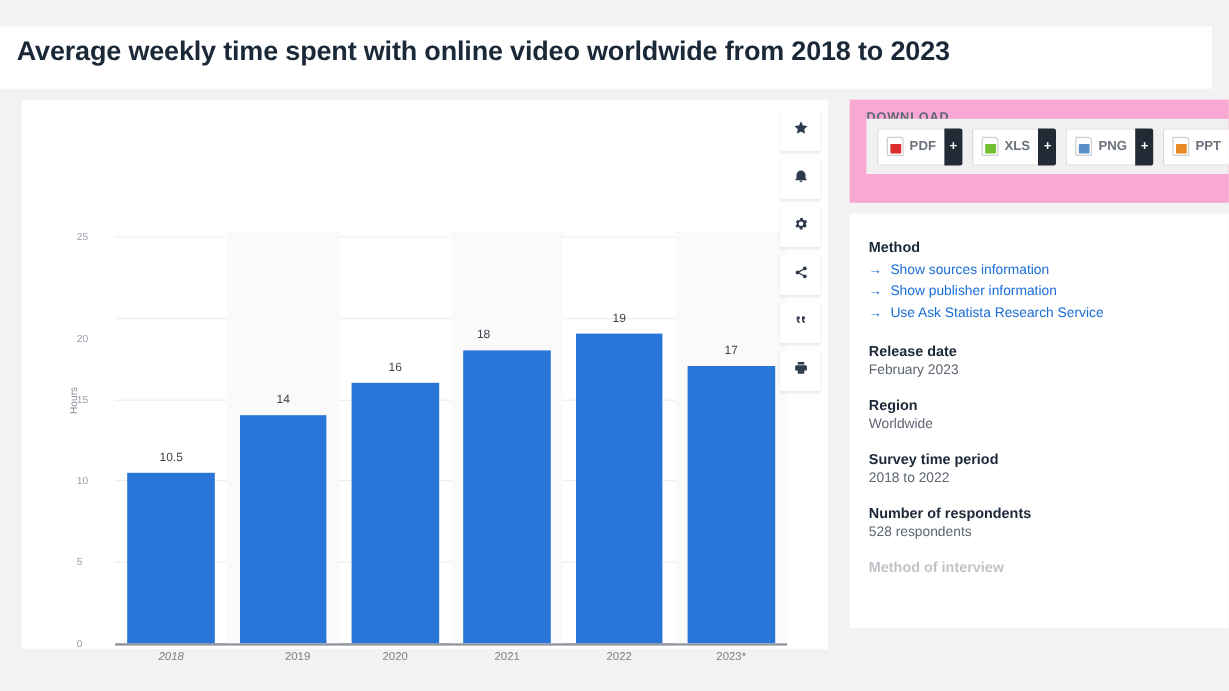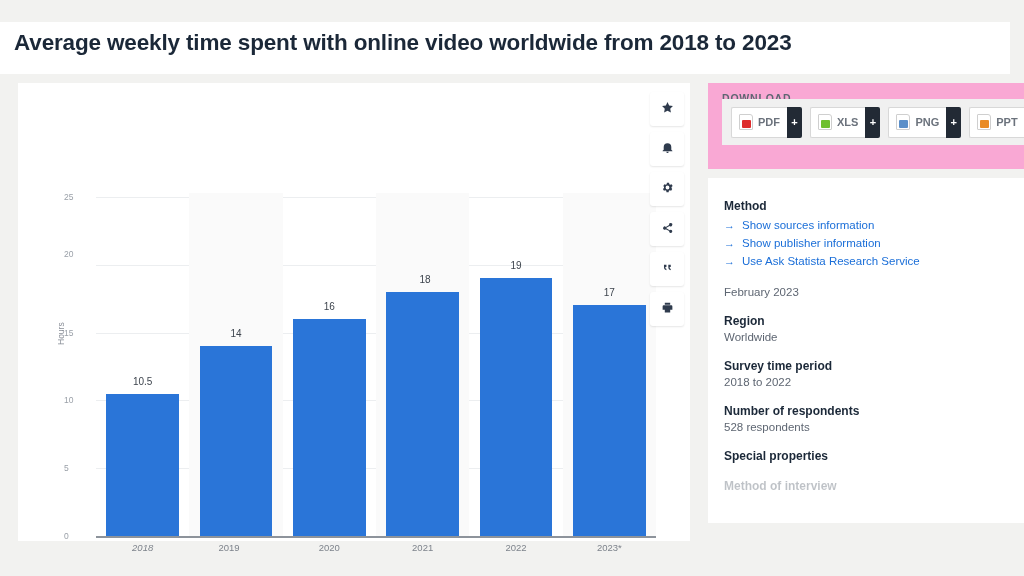--- a/index.html
+++ b/index.html
@@ -275,40 +275,40 @@
       <div id="band-layer">
           <div class="band" style="left: 171.333px; width: 93.3333px;"></div>
           <div class="band" style="left: 358px; width: 93.3333px;"></div>
           <div class="band" style="left: 544.667px; width: 93.3333px;"></div>
         </div>
       <div id="ytick-layer">
           <div class="ytick" style="top: 453px;">0</div>
           <div class="ytick" style="top: 385.2px;">5</div>
           <div class="ytick" style="top: 317.4px;">10</div>
           <div class="ytick" style="top: 249.6px;">15</div>
-          <div class="ytick" style="top: 171px;">20</div>
+          <div class="ytick" style="top: 199px;">20</div>
           <div class="ytick" style="top: 114px;">25</div>
         </div>
       <div id="bar-layer">
           <div class="bar" style="left: 88.2667px; width: 72.8px; top: 310.62px; height: 142.38px; background: rgb(42, 117, 216);"></div>
           <div class="bar-label" style="left: 124.667px; top: 292.62px;">10.5</div>
           <div class="bar" style="left: 181.6px; width: 72.8px; top: 263.16px; height: 189.84px; background: rgb(42, 117, 216);"></div>
           <div class="bar-label" style="left: 218px; top: 245.16px;">14</div>
           <div class="bar" style="left: 274.933px; width: 72.8px; top: 236.04px; height: 216.96px; background: rgb(42, 117, 216);"></div>
           <div class="bar-label" style="left: 311.333px; top: 218.04px;">16</div>
           <div class="bar" style="left: 368.267px; width: 72.8px; top: 208.92px; height: 244.08px; background: rgb(42, 117, 216);"></div>
-          <div class="bar-label" style="left: 407px; top: 190.92px;">18</div>
+          <div class="bar-label" style="left: 385px; top: 190.92px;">18</div>
           <div class="bar" style="left: 461.6px; width: 72.8px; top: 195.36px; height: 257.64px; background: rgb(42, 117, 216);"></div>
           <div class="bar-label" style="left: 498px; top: 177.36px;">19</div>
           <div class="bar" style="left: 554.933px; width: 72.8px; top: 222.48px; height: 230.52px; background: rgb(42, 117, 216);"></div>
           <div class="bar-label" style="left: 591.333px; top: 204.48px;">17</div>
         </div>
       <div id="xtick-layer">
           <div class="xtick" style="left: 124.667px; font-style: italic;">2018</div>
-          <div class="xtick" style="left: 211px; text-align: right;">2019</div>
+          <div class="xtick" style="left: 230px; text-align: right;">2019</div>
           <div class="xtick" style="left: 311.333px;">2020</div>
           <div class="xtick" style="left: 404.667px;">2021</div>
           <div class="xtick" style="left: 498px; text-align: center;">2022</div>
           <div class="xtick" style="left: 591.333px;">2023*</div>
         </div>
     </div>
 
   </div>
 
   <div class="tool-rail">
@@ -404,40 +404,40 @@
               <span>Show publisher information</span>
             </div>
             <div class="src-link">
               <span class="arrow">→</span>
               <span>Use Ask Statista Research Service</span>
             </div>
           </div>
       </div>
 
       <div class="meta-block">
+        <div class="meta-h">Release date</div>
         <div class="meta-v">February 2023</div>
       </div>
 
       <div class="meta-block">
         <div class="meta-h">Region</div>
         <div class="meta-v">Worldwide</div>
       </div>
 
       <div class="meta-block">
         <div class="meta-h">Survey time period</div>
         <div class="meta-v">2018 to 2022</div>
       </div>
 
       <div class="meta-block">
         <div class="meta-h">Number of respondents</div>
         <div class="meta-v">528 respondents</div>
       </div>
 
       <div class="meta-block">
-        <div class="meta-h">Special properties</div>
       </div>
 
       <div class="cut-head">Method of interview</div>
 
     </div>
   </div>
 
 </div>
 
 </body></html>

